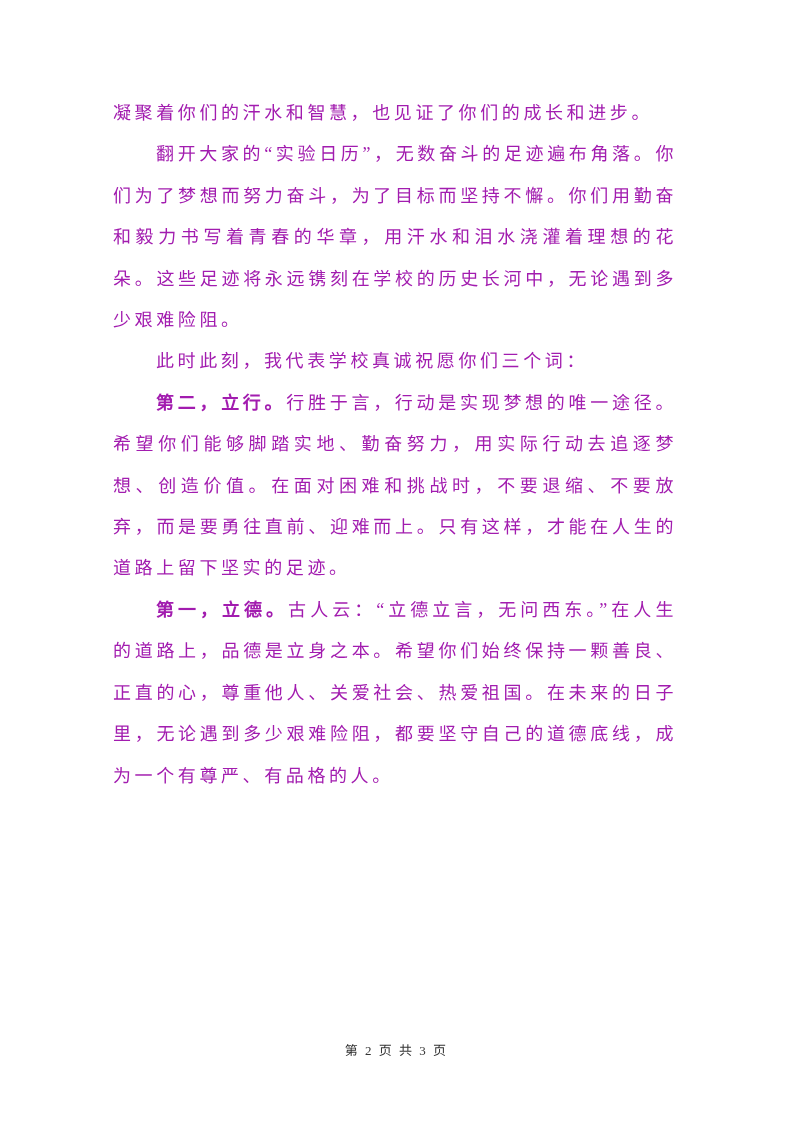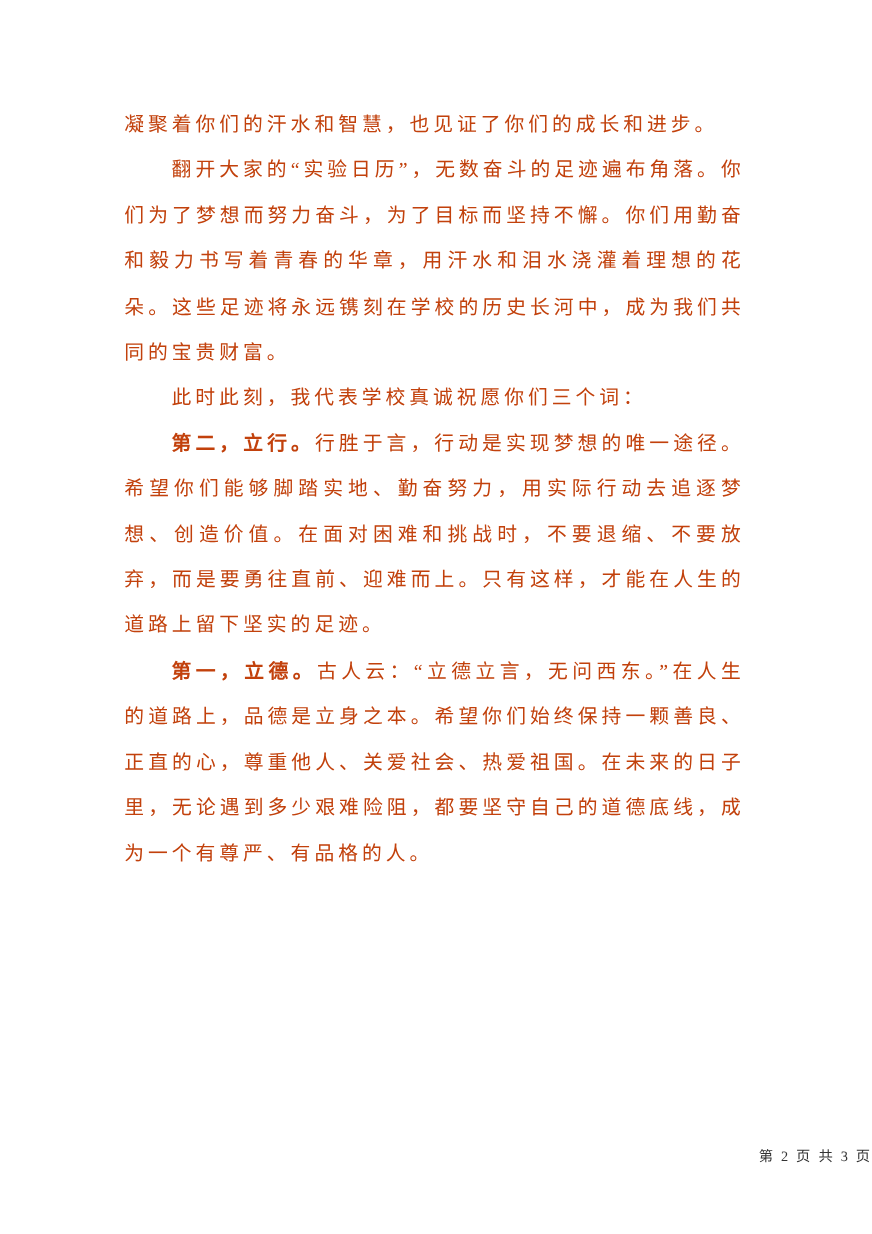--- a/index.html
+++ b/index.html
@@ -22,54 +22,54 @@
     position: absolute;
     left: 113px;
     top: 93px;
     width: 564px;
   }
   .para {
     margin: 0;
     font-size: 18px;
     line-height: 41.4px;
     letter-spacing: 3.6px;
-    color: #c2410c;
+    color: #a21caf;
     text-align: justify;
     text-justify: inter-character;
     -moz-text-align-last: auto;
     text-indent: 43px;
     word-break: normal;
   }
   .para.continuation {
     text-indent: 0;
   }
   .lead {
     font-weight: 700;
   }
   .footer {
     position: absolute;
     left: 0;
     top: 1040px;
     width: 100%;
-    text-align: right;
+    text-align: center;
     font-size: 13px;
     letter-spacing: 2px;
     color: #333333;
   }
 </style>
 </head>
 <body>
 
 <div class="page">
 
   <div class="content">
 
     <p class="para continuation"><span class="lead"></span><span>凝聚着你们的汗水和智慧，也见证了你们的成长和进步。</span></p>
 
-    <p class="para"><span class="lead"></span><span>翻开大家的“实验日历”，无数奋斗的足迹遍布角落。你们为了梦想而努力奋斗，为了目标而坚持不懈。你们用勤奋和毅力书写着青春的华章，用汗水和泪水浇灌着理想的花朵。这些足迹将永远镌刻在学校的历史长河中，成为我们共同的宝贵财富。</span></p>
+    <p class="para"><span class="lead"></span><span>翻开大家的“实验日历”，无数奋斗的足迹遍布角落。你们为了梦想而努力奋斗，为了目标而坚持不懈。你们用勤奋和毅力书写着青春的华章，用汗水和泪水浇灌着理想的花朵。这些足迹将永远镌刻在学校的历史长河中，无论遇到多少艰难险阻。</span></p>
 
     <p class="para"><span class="lead"></span><span>此时此刻，我代表学校真诚祝愿你们三个词：</span></p>
 
     <p class="para"><span class="lead">第二，立行。</span><span>行胜于言，行动是实现梦想的唯一途径。希望你们能够脚踏实地、勤奋努力，用实际行动去追逐梦想、创造价值。在面对困难和挑战时，不要退缩、不要放弃，而是要勇往直前、迎难而上。只有这样，才能在人生的道路上留下坚实的足迹。</span></p>
 
     <p class="para"><span class="lead">第一，立德。</span><span>古人云：“立德立言，无问西东。”在人生的道路上，品德是立身之本。希望你们始终保持一颗善良、正直的心，尊重他人、关爱社会、热爱祖国。在未来的日子里，无论遇到多少艰难险阻，都要坚守自己的道德底线，成为一个有尊严、有品格的人。</span></p>
 
 
   </div>
 

